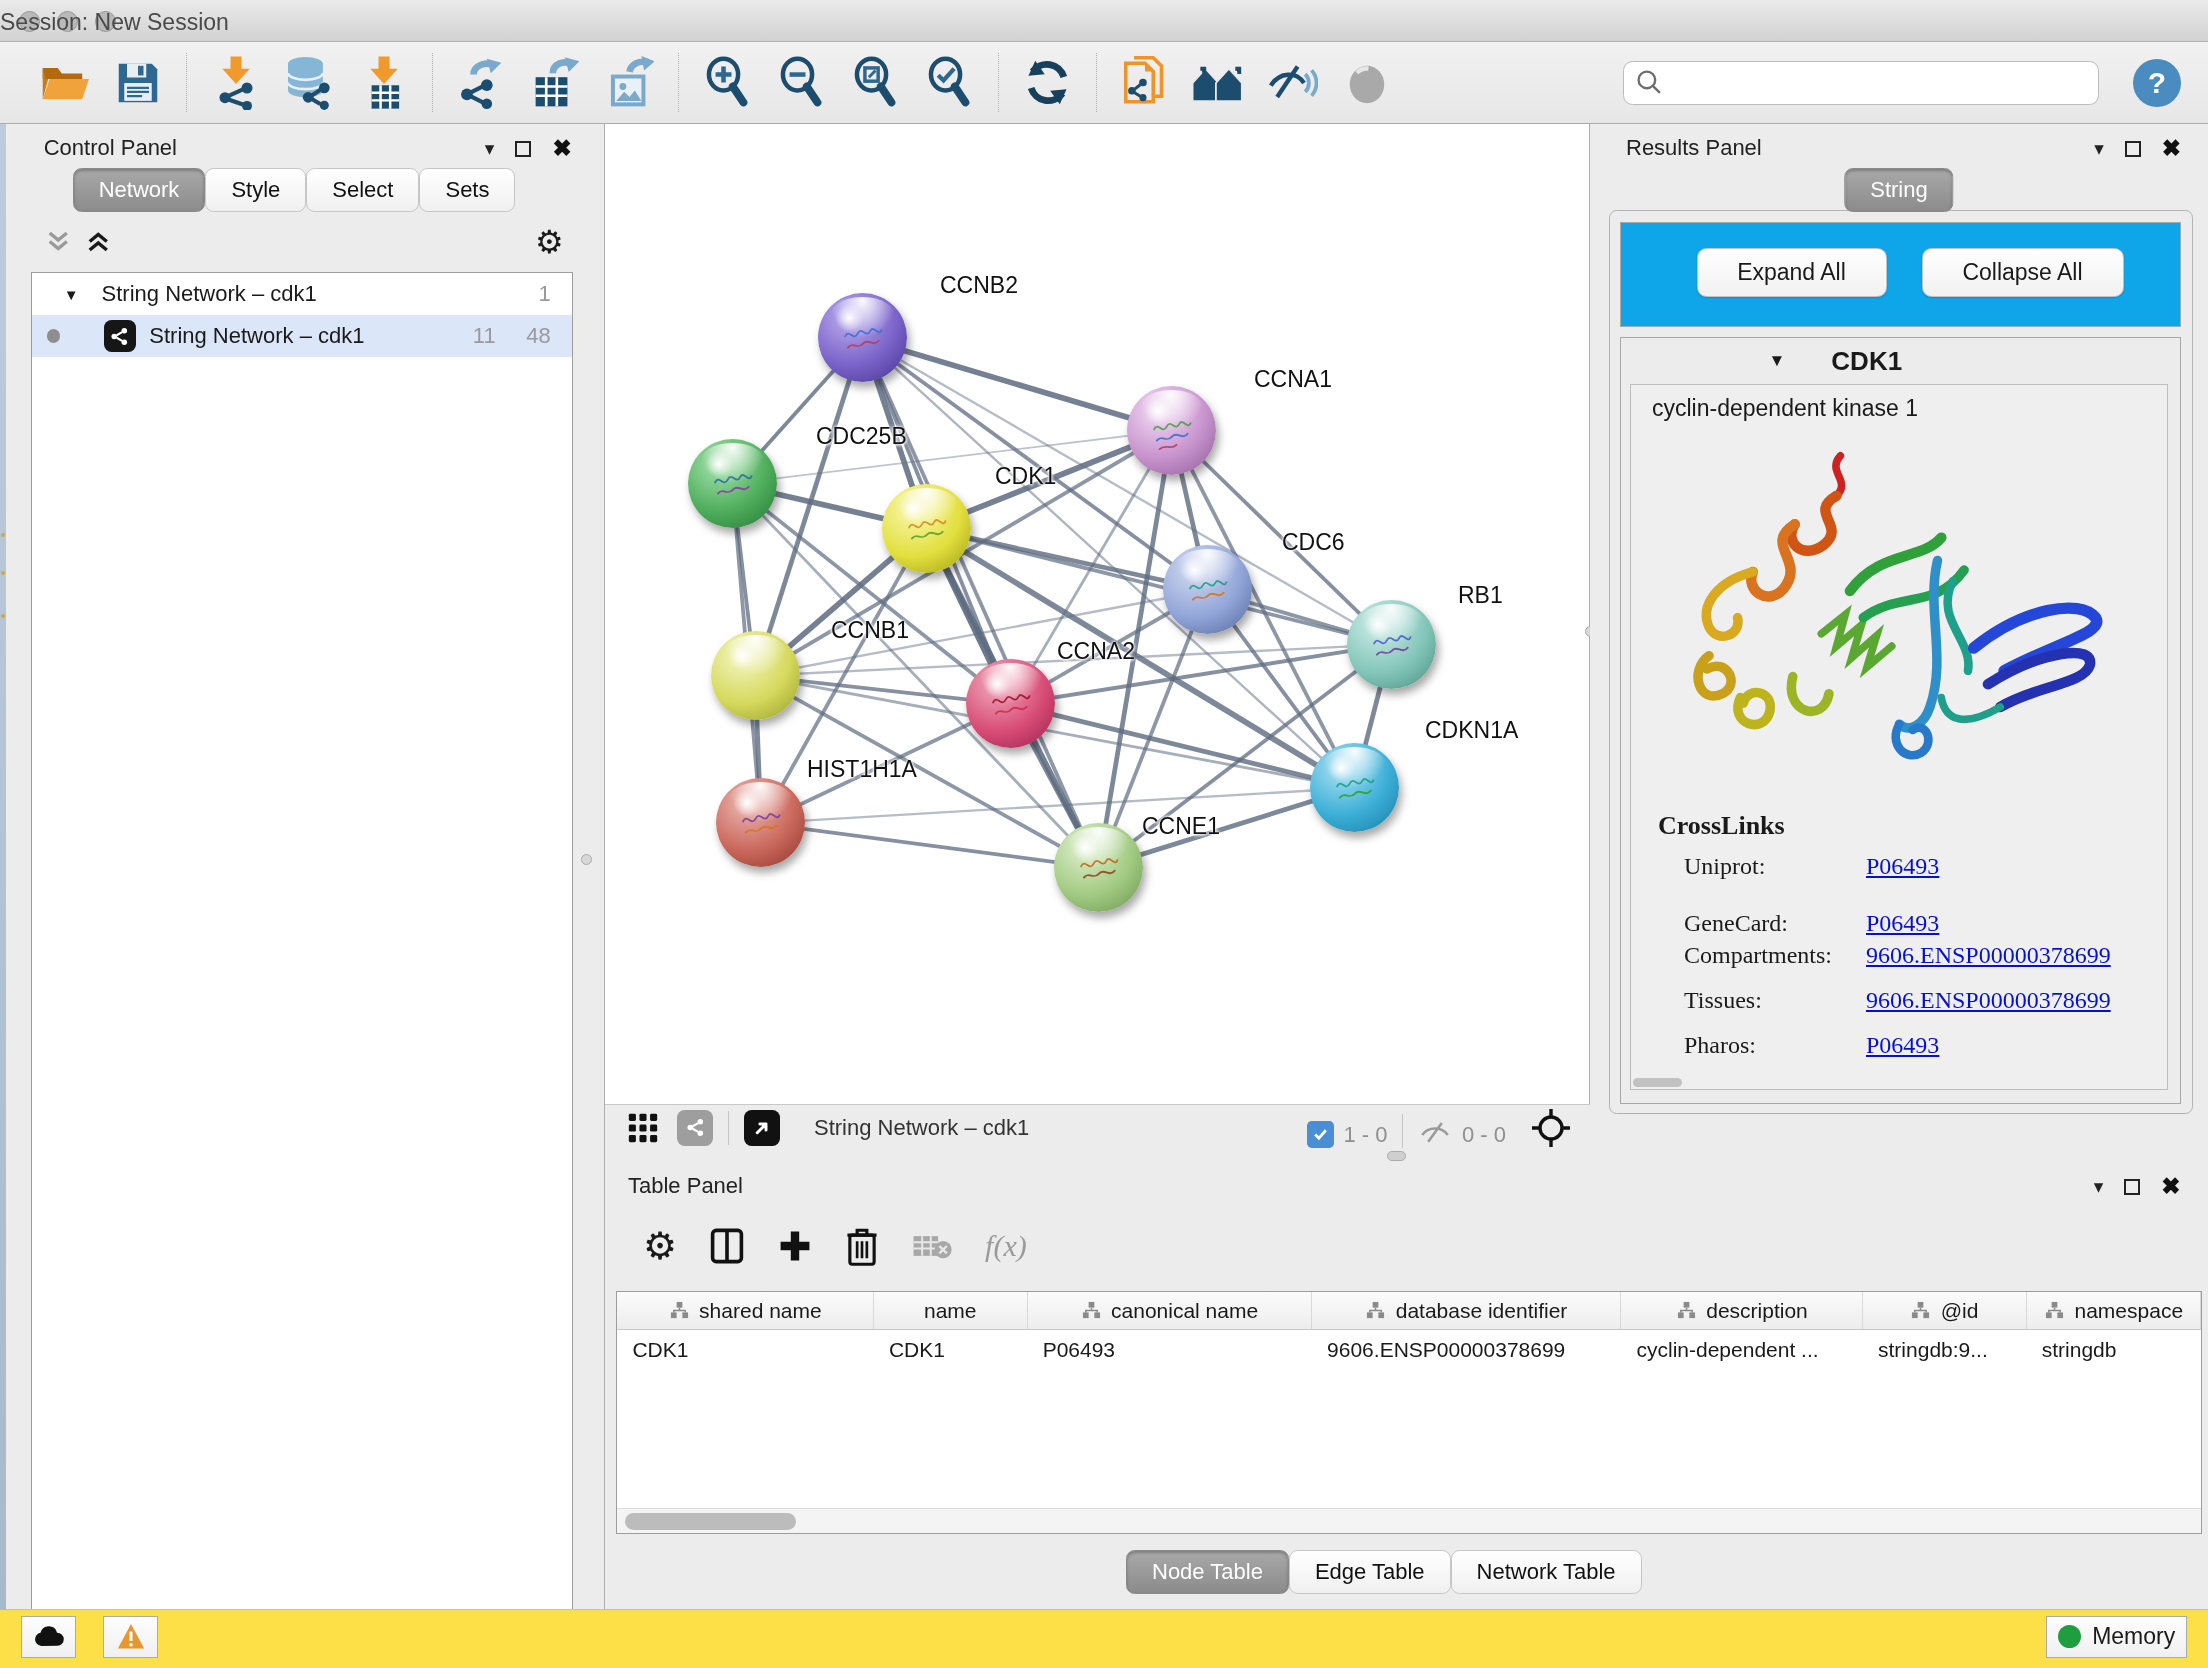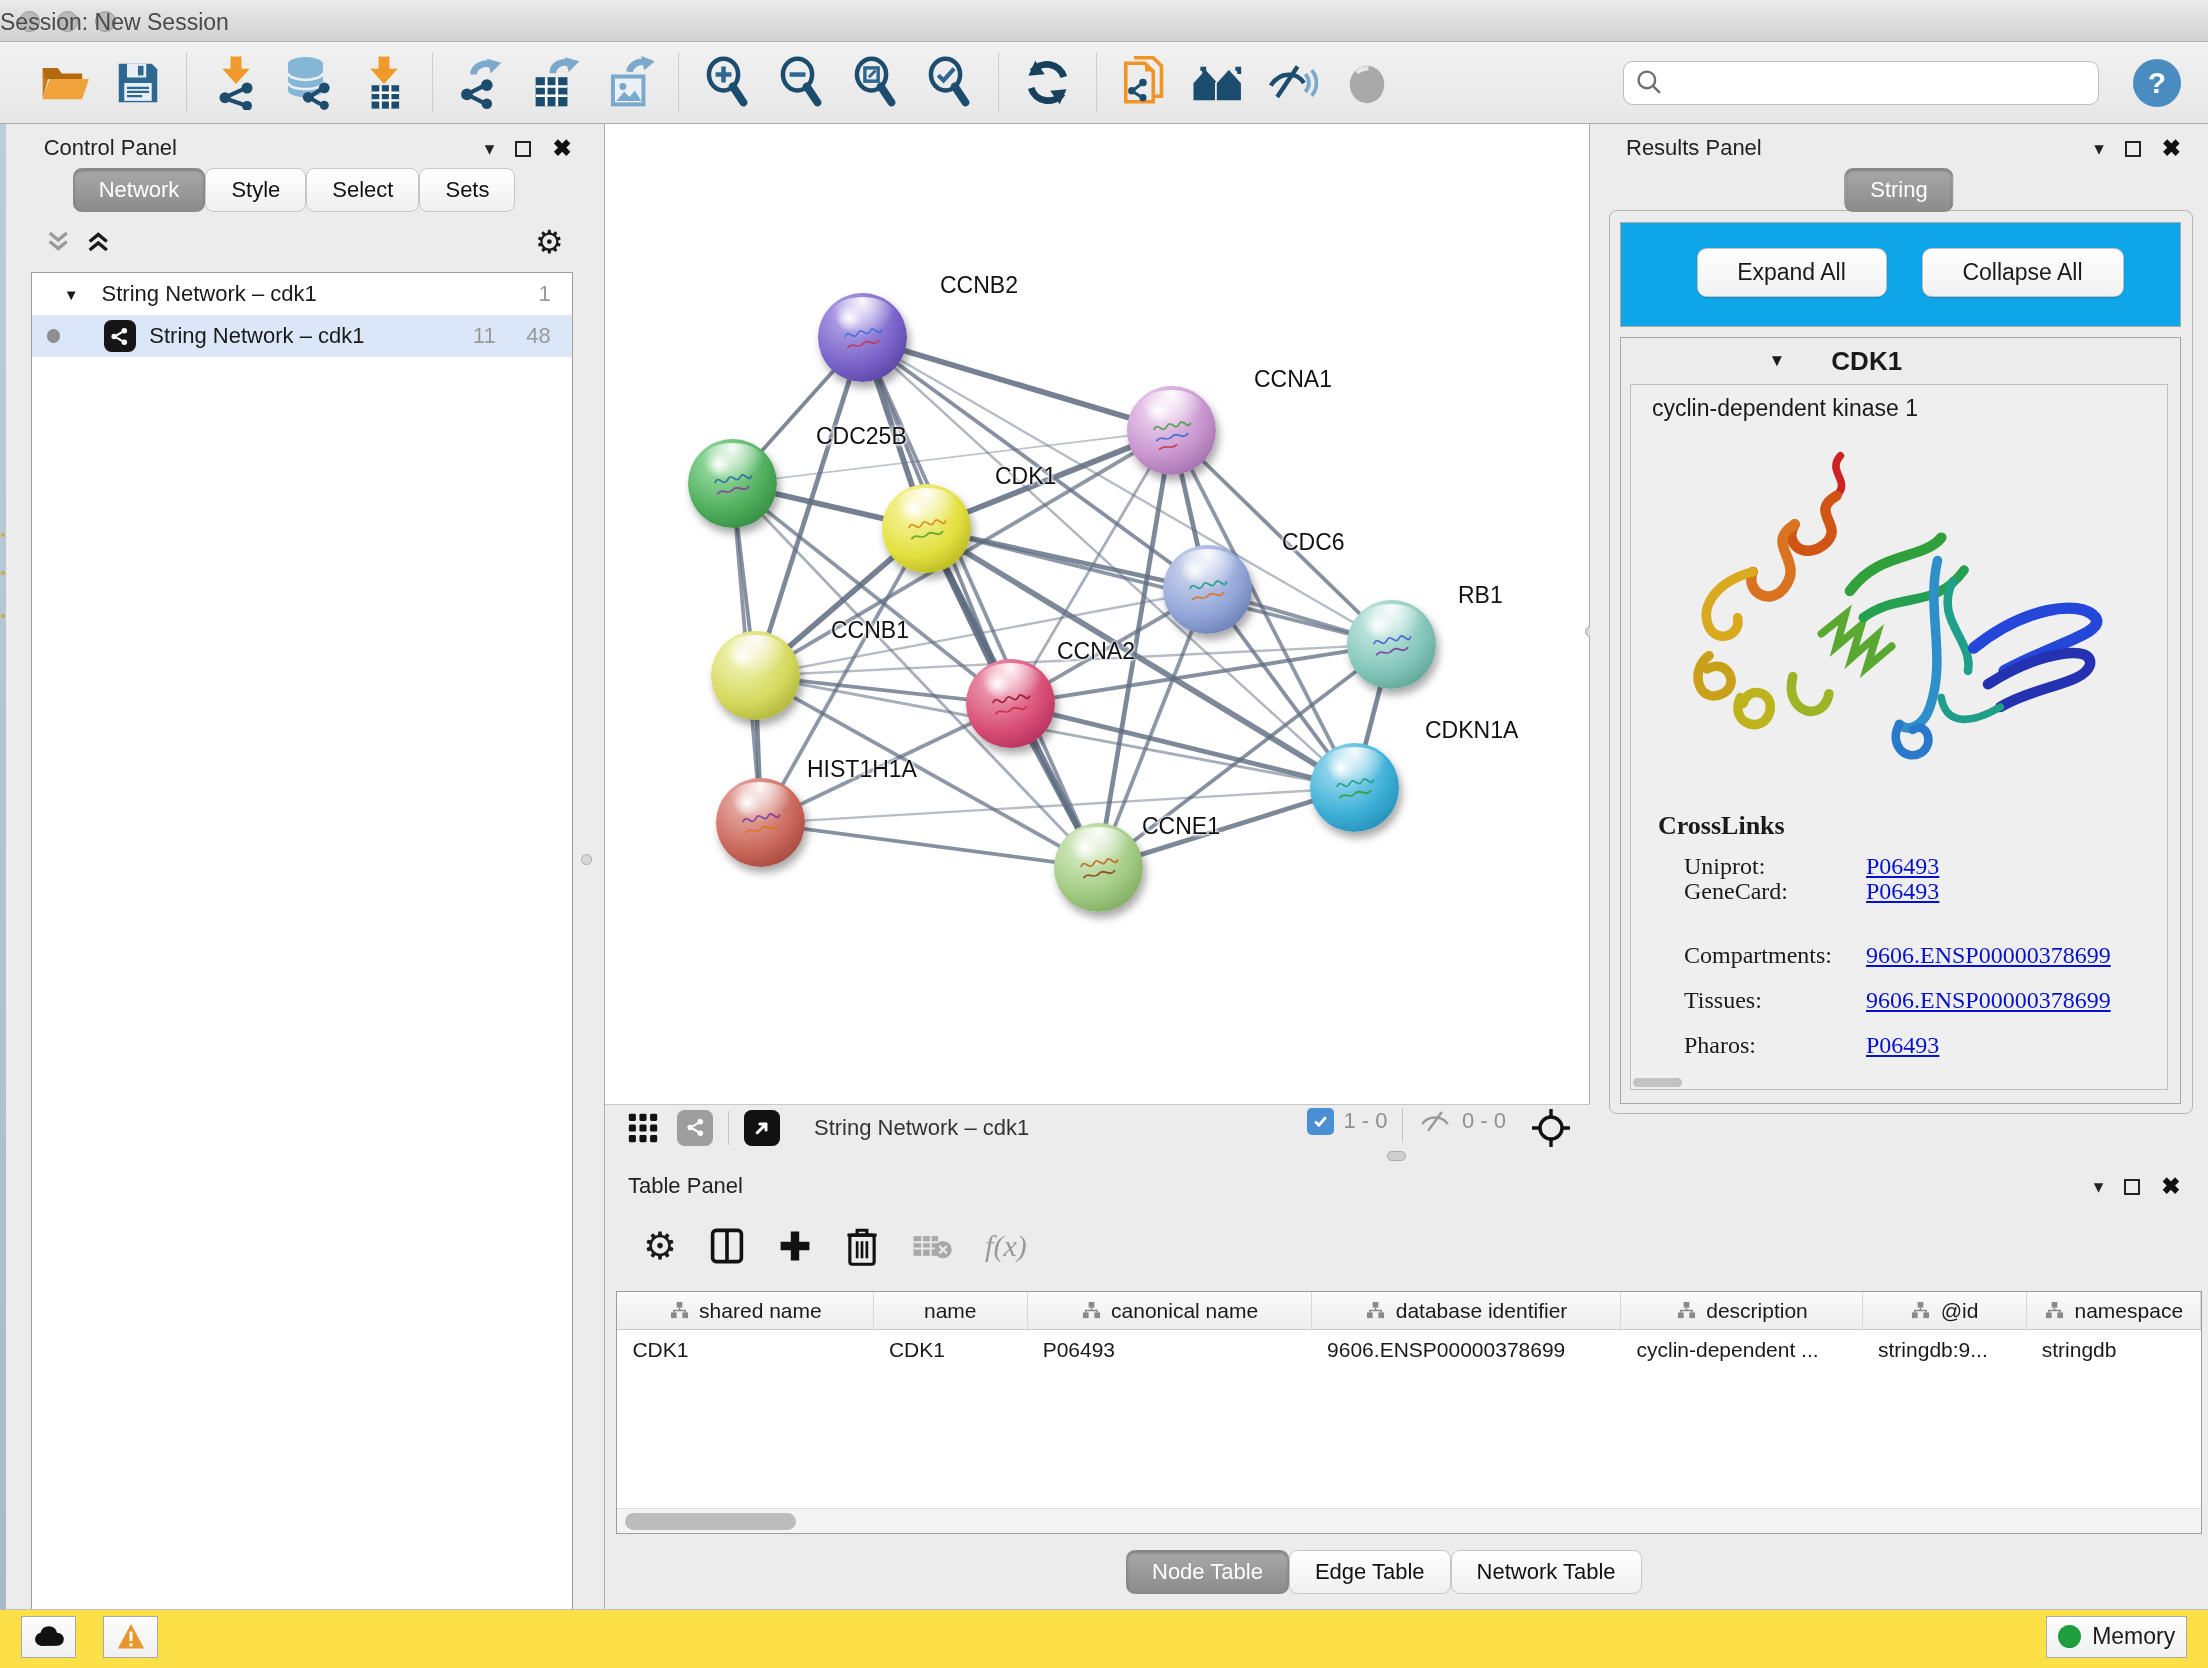--- a/index.html
+++ b/index.html
@@ -532,21 +532,21 @@
       <path d="M8.8 10.6 15 6.9M8.8 13.4 15 17.1" stroke="#fff" stroke-width="2.4"></path>
         </svg>
     </div>
     <div class="vb-sep"></div>
     <div class="blackic">
       <svg width="21" height="21" viewBox="0 0 24 24">
           <path d="M6 18 16 8M16 8v7M16 8H9" stroke="#fff" stroke-width="3.4" fill="none" stroke-linecap="round"></path>
         </svg>
     </div>
     <div id="view-title">String Network – cdk1</div>
-    <div style="margin-left:auto; display:flex; align-items:flex-start;">
+    <div style="margin-left:auto; display:flex; align-items:flex-end;">
       <div style="width:27px;height:27px;background:#4a8fd4;border-radius:4.8px;display:flex;align-items:center;justify-content:center;">
         <svg width="17" height="17" viewBox="0 0 16 16">
             <path d="M3 8l3.5 3.5L13 4" stroke="#fff" stroke-width="2.6" fill="none"></path>
           </svg>
       </div>
       <span class="vb-count">1 - 0</span>
       <div class="vb-sep"></div>
       <svg width="34" height="28.5" viewBox="0 0 40 32">
         <path d="M5 18 C12 8 28 8 35 18" stroke="#9a9a9a" stroke-width="3" fill="none"></path>
         <path d="M12 26 28 4" stroke="#9a9a9a" stroke-width="3"></path>
@@ -600,21 +600,21 @@
             <path d="M262,300 C250,320 268,340 285,330 C300,320 290,296 276,306" stroke="#2879c9" stroke-width="9"></path>
             <path d="M340,220 C392,178 452,168 468,188 C478,204 428,214 372,244" stroke="#2447d9" stroke-width="12"></path>
             <path d="M355,258 C412,222 468,216 462,238 C456,258 404,260 368,282" stroke="#2431b0" stroke-width="11"></path>
             <path d="M368,282 C330,304 310,296 306,272" stroke="#1f9e8a" stroke-width="8"></path>
           </g>
         </svg>
         <div id="xl-title">CrossLinks</div>
         <div class="xl-row" style="top:468px">
           <span class="xl-label">Uniprot:</span>
           <span class="xl-link">P06493</span></div>
-        <div class="xl-row" style="top:493px">
+        <div class="xl-row" style="top:525px">
           <span class="xl-label">GeneCard:</span>
           <span class="xl-link">P06493</span></div>
         <div class="xl-row" style="top:557px">
           <span class="xl-label">Compartments:</span>
           <span class="xl-link">9606.ENSP00000378699</span></div>
         <div class="xl-row" style="top:602px">
           <span class="xl-label">Tissues:</span>
           <span class="xl-link">9606.ENSP00000378699</span></div>
         <div class="xl-row" style="top:647px">
           <span class="xl-label">Pharos:</span>

